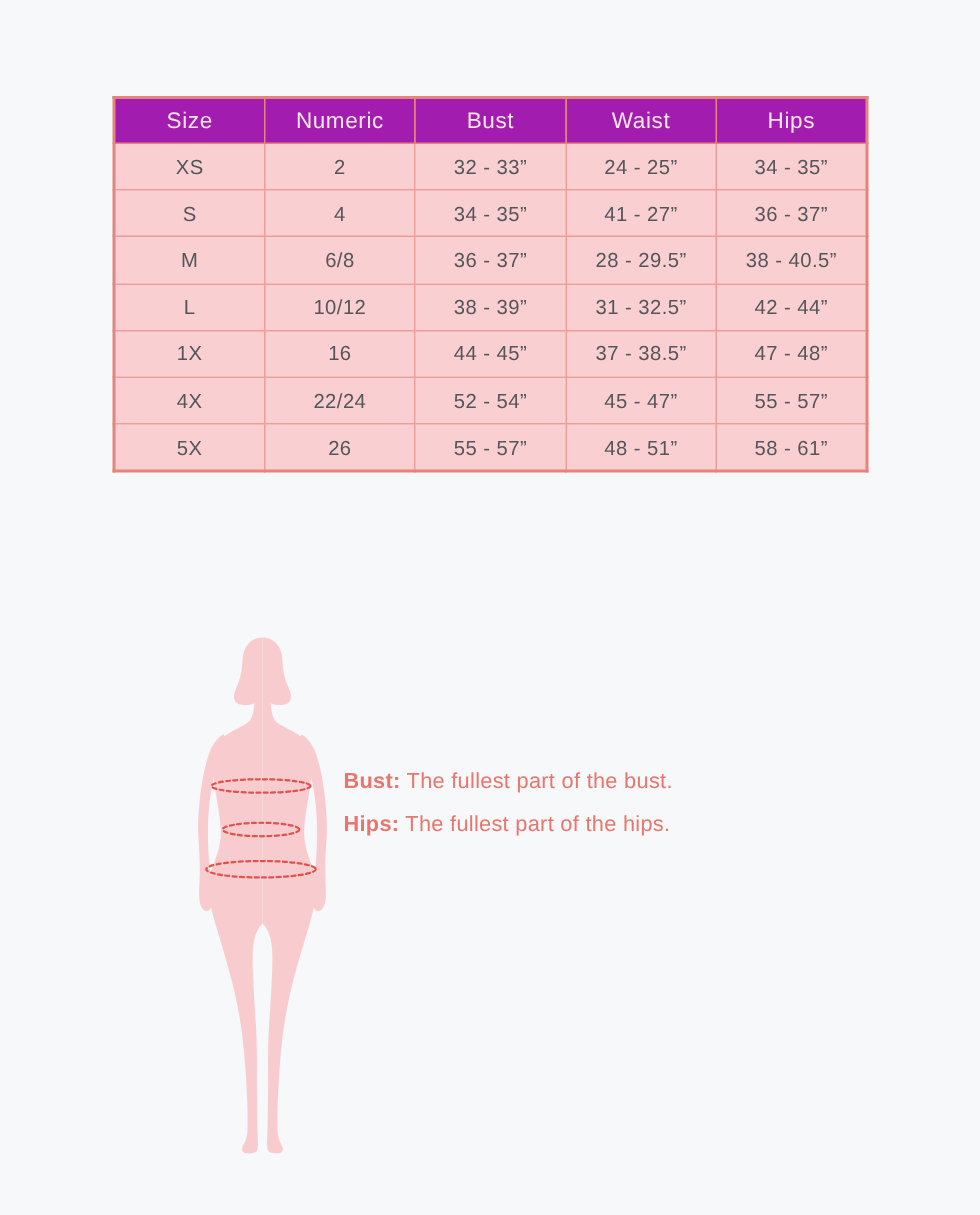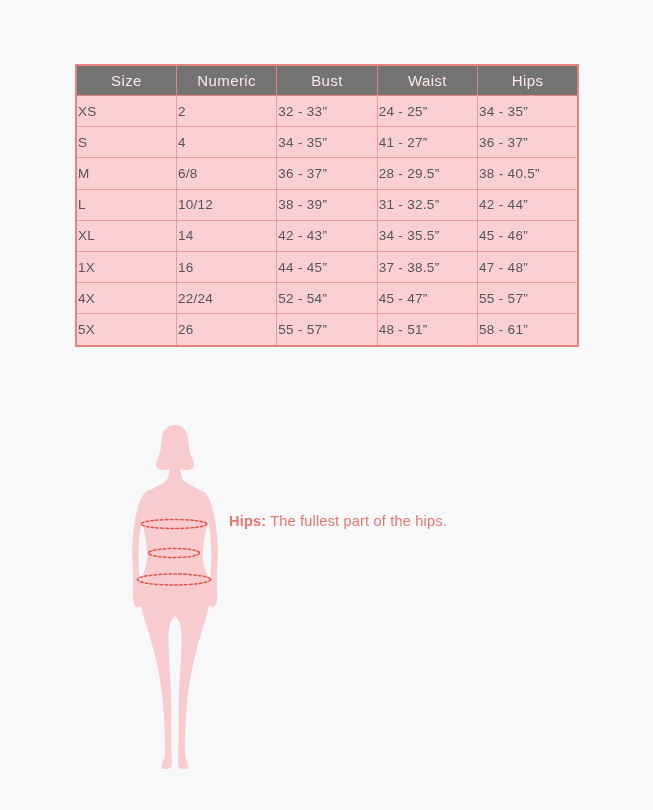--- a/index.html
+++ b/index.html
@@ -13,35 +13,35 @@
   
   .size-table{
     position:absolute;left:75px;top:64px;
     width:504px;
     border-collapse:collapse;
     table-layout:fixed;
     border:2px solid #E5837D;
   }
   .size-table th{
     height:27px;
-    background:#737373;
+    background:#a21caf;
     color:#FBE7E5;
     font-weight:400;
     font-size:15px;
     letter-spacing:.4px;
     border:1px solid #E5837D;
     text-align:center;
   }
   .size-table td{
     height:28.2px;
     background:#F9CFD2;
     color:#55565A;
     font-size:13.5px;
     letter-spacing:.3px;
-    text-align:left;
+    text-align:center;
     vertical-align:middle;
     border:1px solid #EC9D99;
   }
   
   .figure-wrap{
     position:absolute;left:127px;top:423px;
     width:96px;height:348px;
   }
   .figure-wrap svg{display:block;width:96px;height:348px;}
   
@@ -88,27 +88,20 @@
       <td>36 - 37”</td>
       <td>28 - 29.5”</td>
       <td>38 - 40.5”</td>
     </tr>
     <tr>
       <td>L</td>
       <td>10/12</td>
       <td>38 - 39”</td>
       <td>31 - 32.5”</td>
       <td>42 - 44”</td>
-    </tr>
-    <tr>
-      <td>XL</td>
-      <td>14</td>
-      <td>42 - 43”</td>
-      <td>34 - 35.5”</td>
-      <td>45 - 46”</td>
     </tr>
     <tr>
       <td>1X</td>
       <td>16</td>
       <td>44 - 45”</td>
       <td>37 - 38.5”</td>
       <td>47 - 48”</td>
     </tr>
     <tr>
       <td>4X</td>
@@ -182,16 +175,20 @@
     <g fill="none" stroke="#E0524A" stroke-width="1.5" stroke-dasharray="2.6 2.3" stroke-linecap="round">
       <ellipse cx="47" cy="101" rx="33" ry="4.5"></ellipse>
       <ellipse cx="47" cy="130" rx="25.5" ry="4.5"></ellipse>
       <ellipse cx="47" cy="156.5" rx="36.5" ry="5.5"></ellipse>
     </g>
   </svg>
 </div>
 
 <div class="legend">
   <div class="line">
+    <span class="lbl">Bust:</span>
+    <span>The fullest part of the bust.</span>
+  </div>
+  <div class="line">
     <span class="lbl">Hips:</span>
     <span>The fullest part of the hips.</span>
   </div>
 </div>
 
 </body></html>

